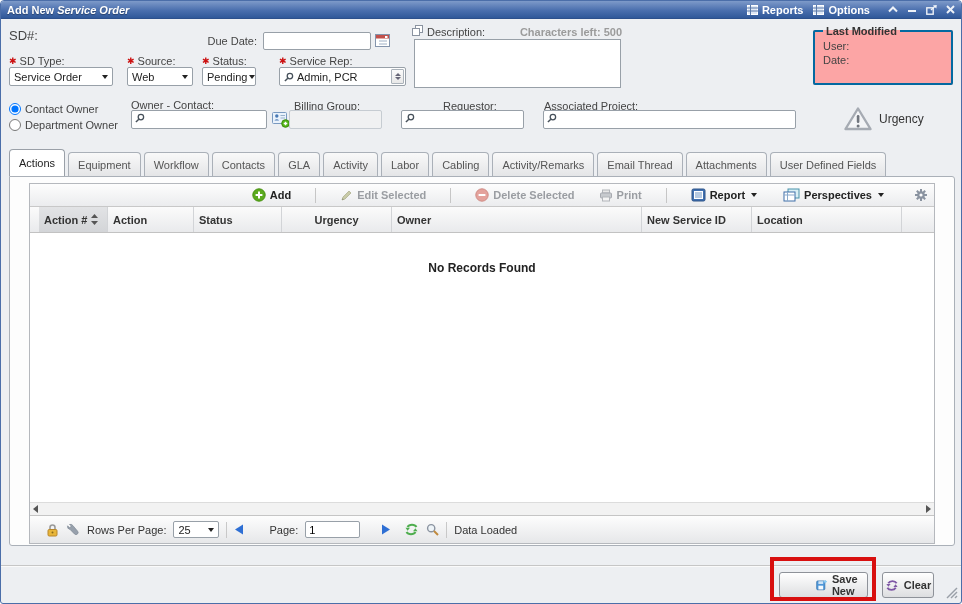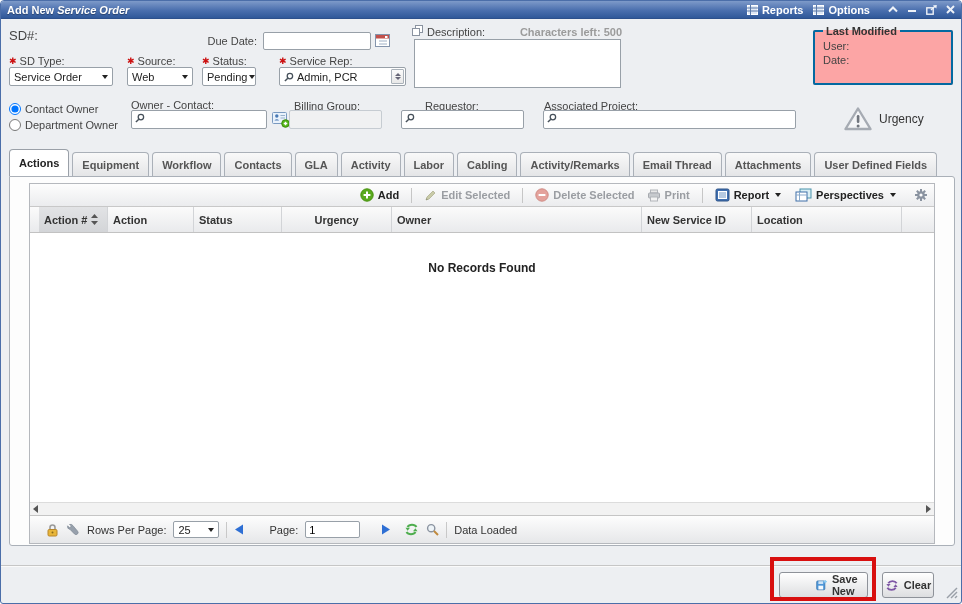--- a/index.html
+++ b/index.html
@@ -47,29 +47,29 @@
   fieldset.lastmod legend{font-weight:bold;color:#333;font-size:11px;padding:0 3px;}
   fieldset.lastmod .ln{color:#444;margin-top:2px;}
   .radio-row{position:absolute;left:8px;display:flex;align-items:center;gap:4px;color:#444;}
   .radio-row input{margin:0;width:12px;height:12px;}
   .urgency{position:absolute;left:842px;top:105px;display:flex;align-items:center;gap:6px;cursor:pointer;}
   .urgency .utext{font-size:12px;color:#333;}
   .iconbtn{position:absolute;cursor:pointer;}
   
   .tabstrip{position:absolute;left:8px;top:149px;width:946px;height:26px;display:flex;align-items:flex-end;gap:3px;}
   .tab{height:24px;padding:0 9px;display:flex;align-items:center;border:1px solid #aab0b8;border-bottom:none;
-      border-radius:4px 4px 0 0;background:linear-gradient(#f9f9f9,#e4e5e7);color:#555;cursor:pointer;white-space:nowrap;font-weight:bold;}
+      border-radius:4px 4px 0 0;background:linear-gradient(#f9f9f9,#e4e5e7);color:#555;cursor:pointer;white-space:nowrap;}
   .tab.active{height:27px;background:#fff;color:#222;z-index:3;border-color:#9aa0a8;position:relative;}
   .tabpanel{position:absolute;left:8px;top:175px;width:946px;height:370px;background:#fdfdfd;
       border:1px solid #aab0b8;border-radius:0 3px 3px 3px;z-index:2;}
   
   .grid{position:absolute;left:19px;top:6px;width:906px;height:361px;border:1px solid #b5b8bd;
       display:flex;flex-direction:column;background:#fff;}
   .gtoolbar{height:23px;background:linear-gradient(#fdfdfd,#ebecee);border-bottom:1px solid #c8c8c8;
-      display:flex;align-items:center;justify-content:flex-end;gap:12px;padding:0 6px;}
+      display:flex;align-items:center;justify-content:flex-end;gap:24px;padding:0 6px;}
   .tbitem{display:flex;align-items:center;gap:4px;font-weight:bold;color:#222;cursor:pointer;white-space:nowrap;}
   .tbitem.disabled{color:#9a9da2;cursor:default;}
   .tbsep{width:1px;height:15px;background:#c6c6c6;}
   .gheader{height:26px;background:linear-gradient(#fbfbfb,#e9eaec);border-bottom:1px solid #c2c2c2;
       display:flex;overflow:hidden;}
   .hcell{border-right:1px solid #d2d4d7;display:flex;align-items:center;padding:0 5px;
       font-weight:bold;color:#333;white-space:nowrap;flex:none;cursor:pointer;}
   .hcell.sorted{background:linear-gradient(#e2e3e5,#d3d5d8);margin-left:9px;}
   .hcell .sorticon{margin-left:4px;}
   .c0{width:69px;} .c1{width:86px;} .c2{width:154px;} .c3{width:88px;}
@@ -238,21 +238,21 @@
         <line x1="8.5" y1="7" x2="13" y2="7" stroke="#9ab2cc"></line>
         <circle cx="13.5" cy="12.5" r="3.8" fill="#52b415" stroke="#3c8c0c"></circle>
         <line x1="13.5" y1="10.7" x2="13.5" y2="14.3" stroke="#fff" stroke-width="1.4"></line>
         <line x1="11.7" y1="12.5" x2="15.3" y2="12.5" stroke="#fff" stroke-width="1.4"></line>
       </svg>
   </span>
 
   <div class="lbl" style="left:293px;top:99px;">Billing Group:</div>
   <input class="txt disabledtxt" style="left: 288px; top: 109px; width: 93px; height: 19px;" disabled="" value="">
 
-  <div class="lbl" style="left:383px;top:99px;padding-left:41px;">Requestor:</div>
+  <div class="lbl" style="left:401px;top:99px;padding-left:41px;">Requestor:</div>
   <div class="fieldwrap" style="left:400px;top:109px;width:123px;height:19px;">
     <svg class="searchglyph" width="10" height="10" viewBox="0 0 11 11">
         <circle cx="6.5" cy="4.5" r="3" fill="none" stroke="#46505a" stroke-width="1.4"></circle>
         <line x1="4.2" y1="6.8" x2="1" y2="10" stroke="#46505a" stroke-width="1.6"></line>
       </svg>
     <input value="" style="">
   </div>
 
   <div class="lbl" style="left:543px;top:99px;">Associated Project:</div>
   <div class="fieldwrap" style="left:542px;top:109px;width:253px;height:19px;">

